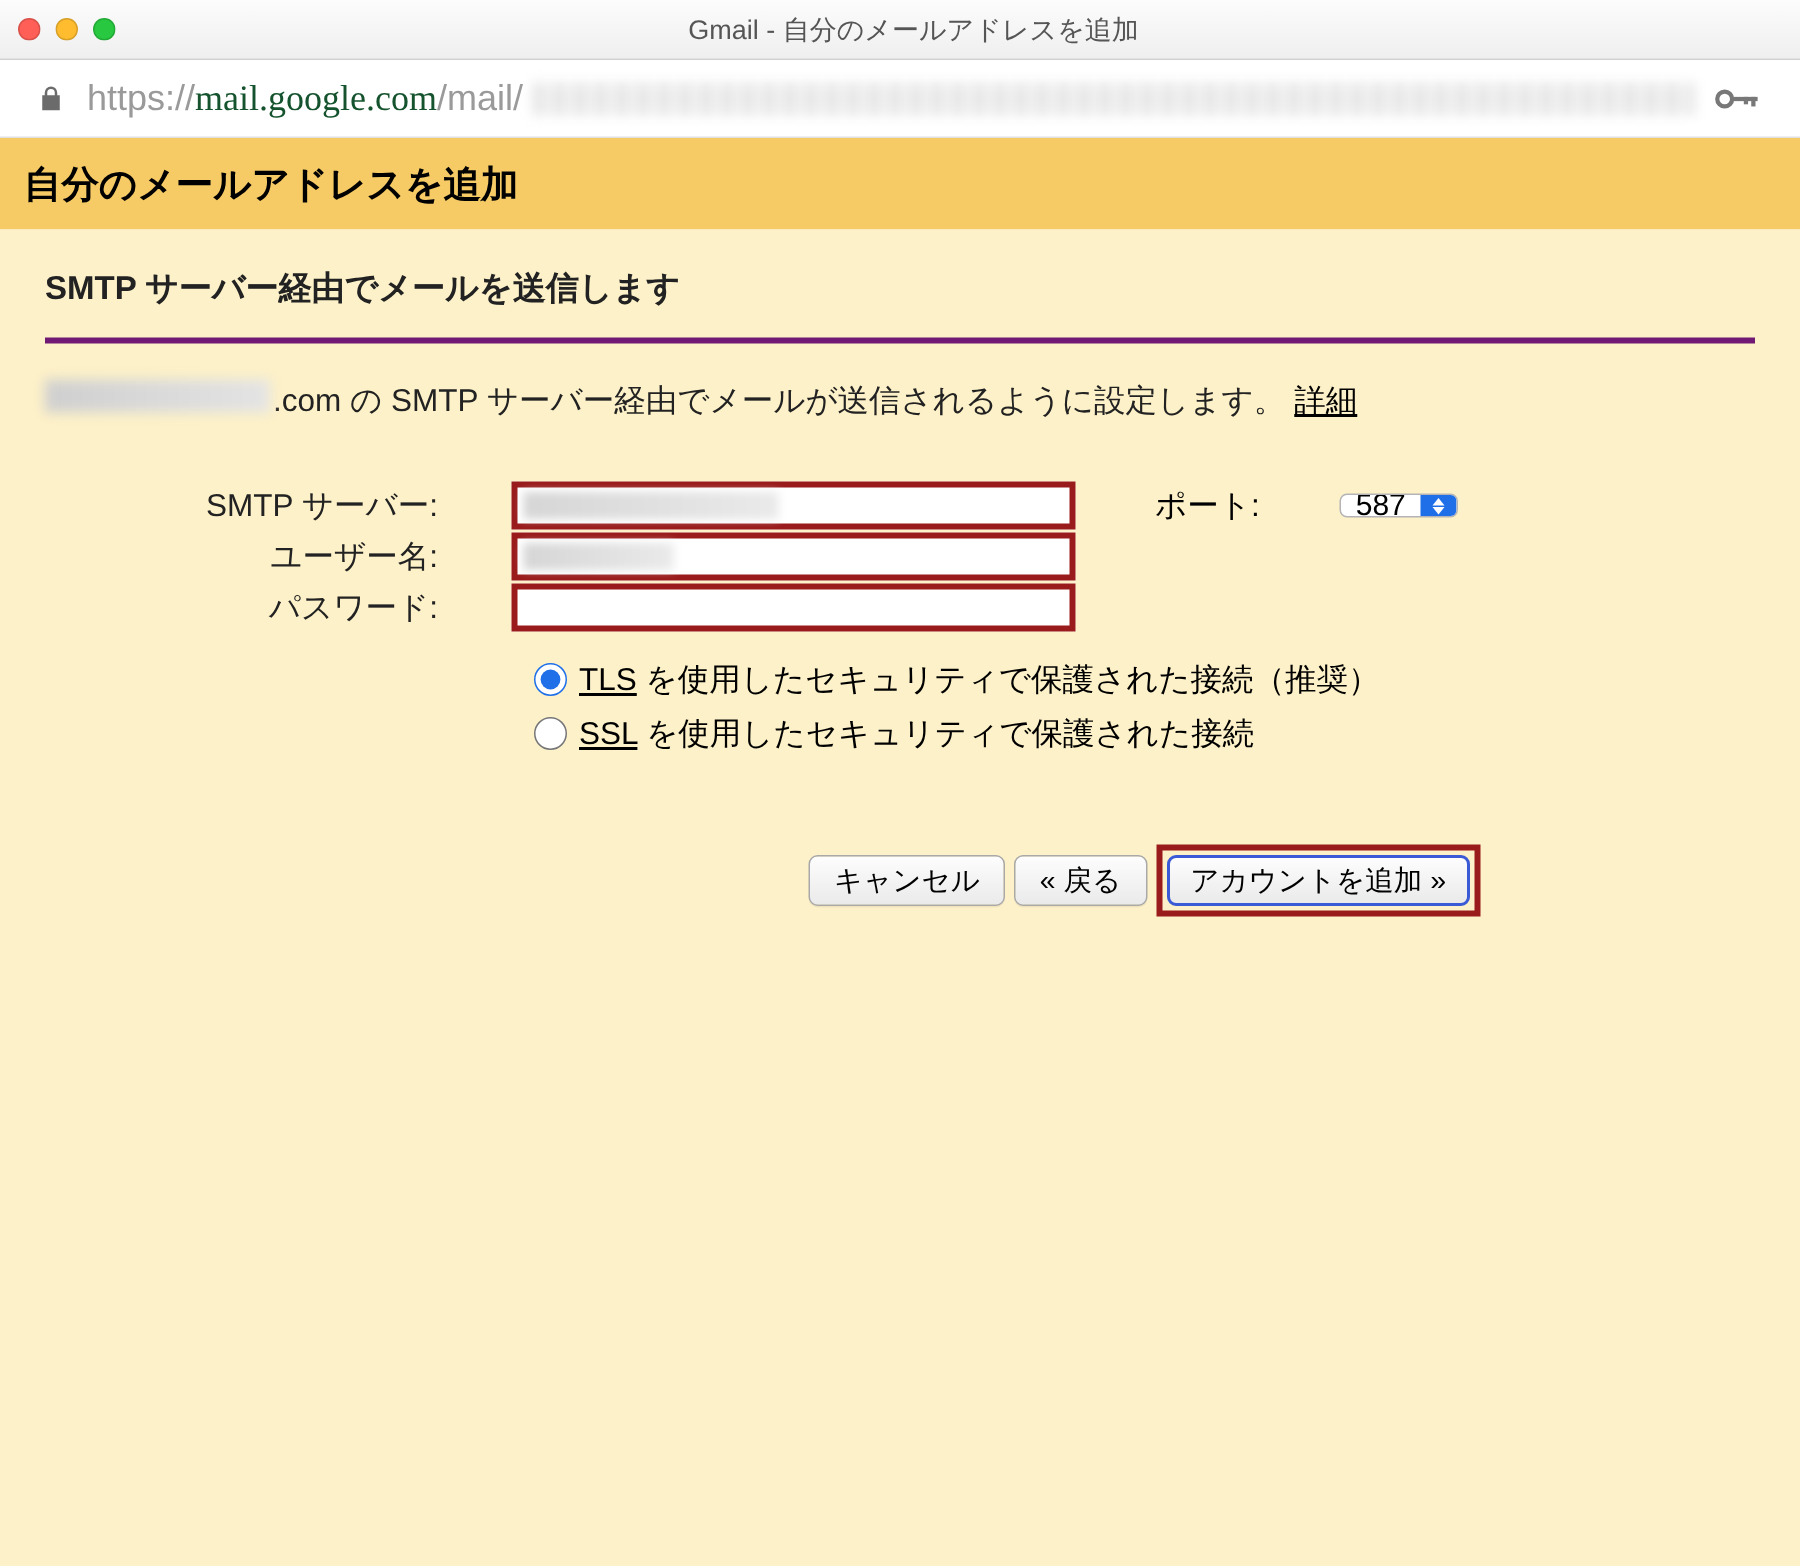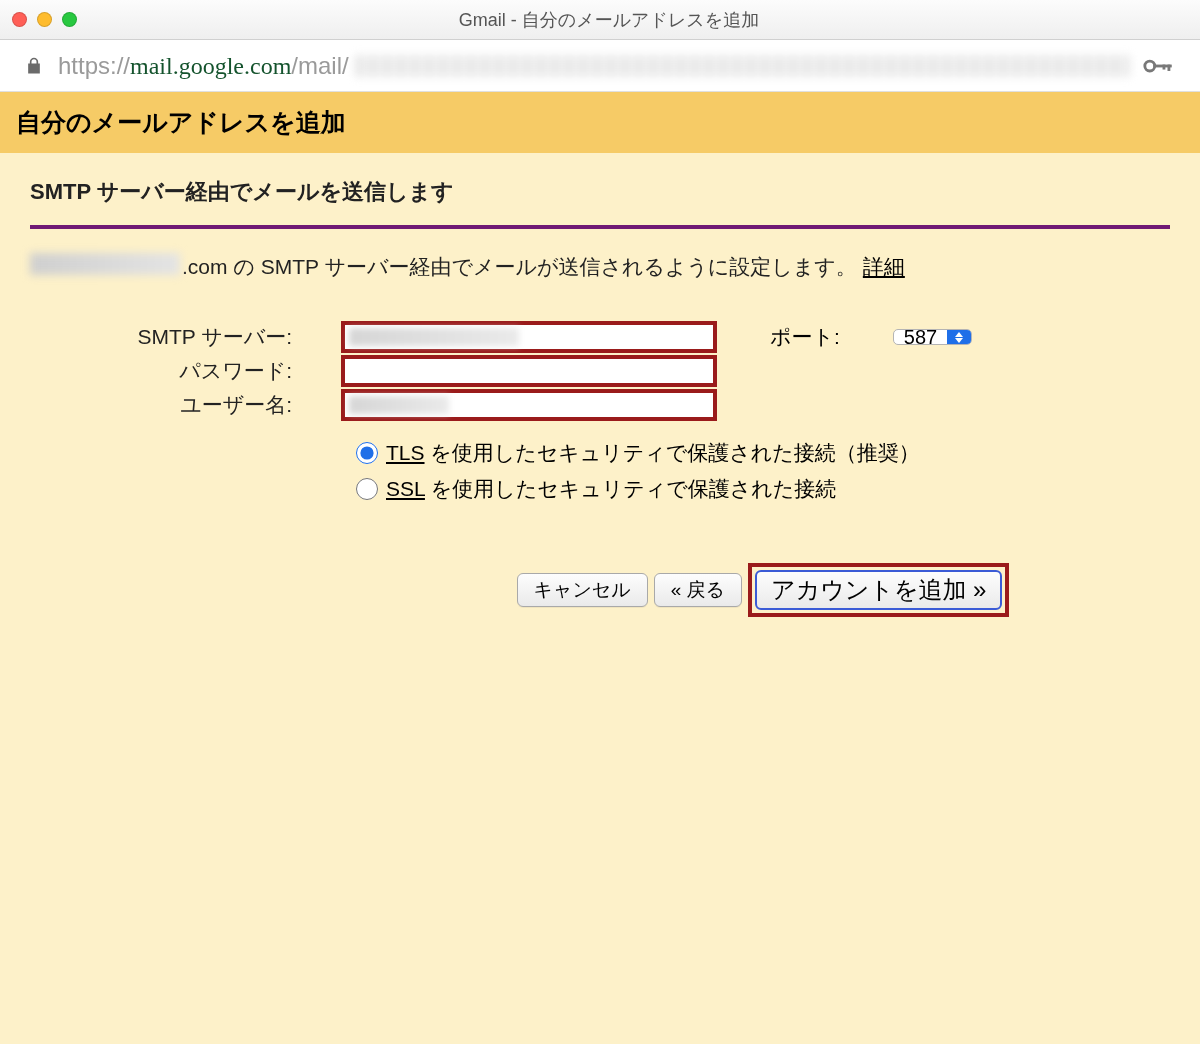--- a/index.html
+++ b/index.html
@@ -177,21 +177,21 @@
     .btn-primary-wrap {
       border: 4px solid #9a1b1b;
       padding: 3px;
       display: inline-block;
     }
     .btn-primary {
       background: linear-gradient(#fdfdfd, #eaeaea);
       border: 2px solid #3b5bd6;
       border-radius: 6px;
       padding: 2px 14px;
-      font-size: 24px;
+      font-size: 19px;
       cursor: pointer;
     }
   </style>
 </head>
 <body>
 
 <div class="titlebar">
   <div class="traffic-lights">
     <div class="traffic-light tl-red"></div>
     <div class="traffic-light tl-yellow"></div>
@@ -240,31 +240,31 @@
       <div class="port-select">
         <span class="port-value">587</span>
         <div class="port-arrow">
           <div class="tri-up"></div>
           <div class="tri-down"></div>
         </div>
       </div>
     </div>
 
     <div class="form-row">
-      <div class="form-label">パスワード:</div>
-      <div class="hl hl-pass">
-        <input type="password" style="">
-      </div>
-    </div>
-
-    <div class="form-row">
       <div class="form-label">ユーザー名:</div>
       <div class="hl hl-user">
         <span class="blurred-val" style="width:100px;"></span>
         <input type="text" style="position: absolute; opacity: 0; width: 0px;">
+      </div>
+    </div>
+
+    <div class="form-row">
+      <div class="form-label">パスワード:</div>
+      <div class="hl hl-pass">
+        <input type="password" style="">
       </div>
     </div>
 
     <div class="radio-row" style="margin-top:18px;align-items:center;">
       <input type="radio" name="sec" checked="" style="">
       <span>
         <a class="link">TLS</a><span> を使用したセキュリティで保護された接続（推奨）</span>
       </span>
     </div>
     <div class="radio-row">

